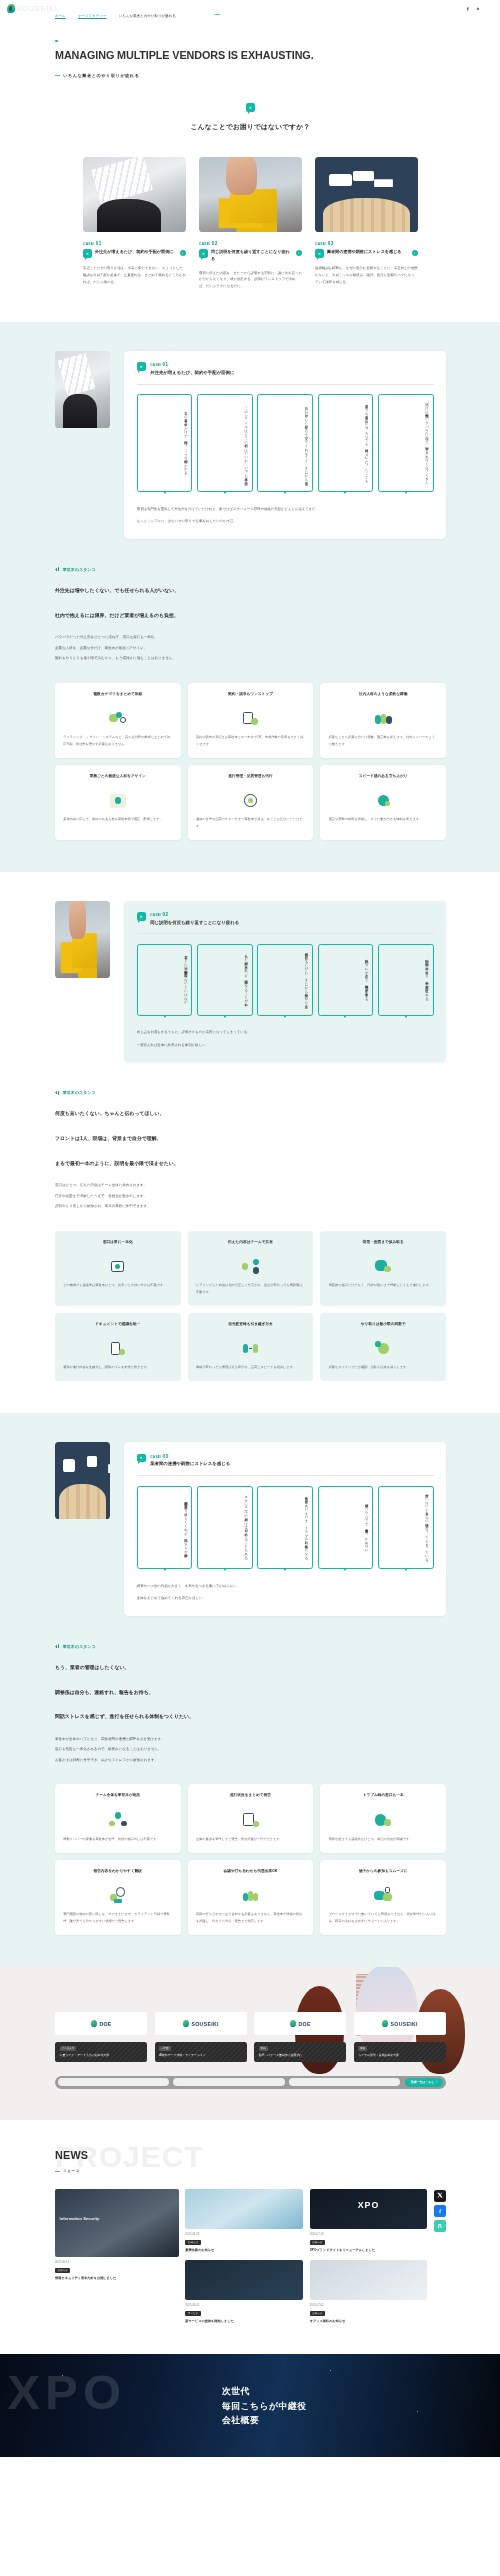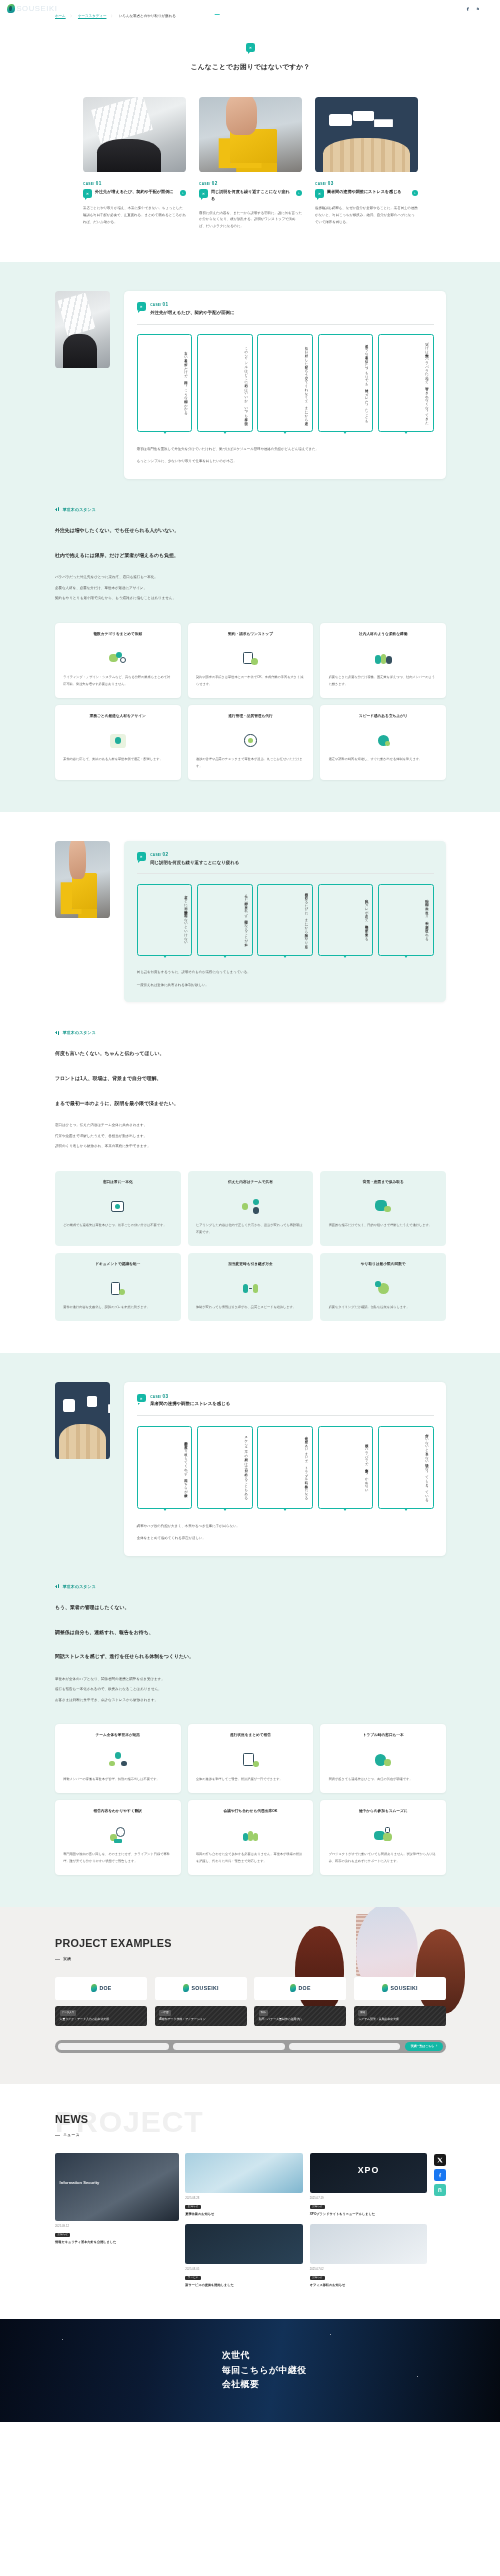--- a/index.html
+++ b/index.html
@@ -334,20 +334,28 @@
 
 
   <div class="crumbs">
     <a href="#">ホーム</a>
     <span class="sep">〉</span>
     <a href="#">ケーススタディー</a>
     <span class="sep">〉</span>
     <span>いろんな業者とのやり取りが疲れる</span>
   </div>
 
+  <div class="page-head">
+    <div class="dot"></div>
+    <h2>MANAGING MULTIPLE VENDORS IS EXHAUSTING.</h2>
+    <div class="page-lead">
+      <i></i>
+      <span>いろんな業者とのやり取りが疲れる</span>
+    </div>
+  </div>
 
   <div class="prob">
     <div class="bubble">×</div>
     <h3>こんなことでお困りではないですか？</h3>
     <div class="cards3">
 
       <div class="card3">
         <div class="ph p1"></div>
         <div class="case">
           <span>CASE/</span>
@@ -693,27 +701,20 @@
     </div>
   </div>
 
   <div class="projects">
     <div class="proj-deco">
       <div class="b1"></div>
         <div class="b4"></div>
         <div class="b2"></div>
         <div class="b3"></div>
     </div>
-    <div class="proj-head">
-      <h3>PROJECT EXAMPLES</h3>
-      <div class="jp">
-        <i></i>
-        <span>実績</span>
-      </div>
-    </div>
     <div class="plogos">
       <div class="plogo">
           <span class="lm"></span>
           <span>DOE</span>
         </div>
       <div class="plogo">
           <span class="lm"></span>
           <span>SOUSEIKI</span>
         </div>
       <div class="plogo">
@@ -802,20 +803,21 @@
         <div class="sq nt">
             <svg width="6.2" height="6.2" viewBox="0 0 24 24">
               <path fill="#fff" d="M5 5h7.6c3 0 4.4 1.6 4.4 4.3V19h-3.4v-9c0-1.2-.5-1.7-1.7-1.7H8.4V19H5V5z"></path>
             </svg>
           </div>
       </div>
     </div>
   </div>
 
   <div class="xpo">
+    <div class="big">XPO</div>
     <div class="star" style="left:62px;top:20.6px;width:1px;height:1px"></div>
 
     <div class="star" style="left:330px;top:15.5px;width:1px;height:1px"></div>
     <div class="star" style="left:417px;top:57px;width:1px;height:1px"></div>
     <div class="copy">
       <div>次世代</div>
       <div>毎回こちらが中継役</div>
       <div>会社概要</div>
     </div>
   </div>

